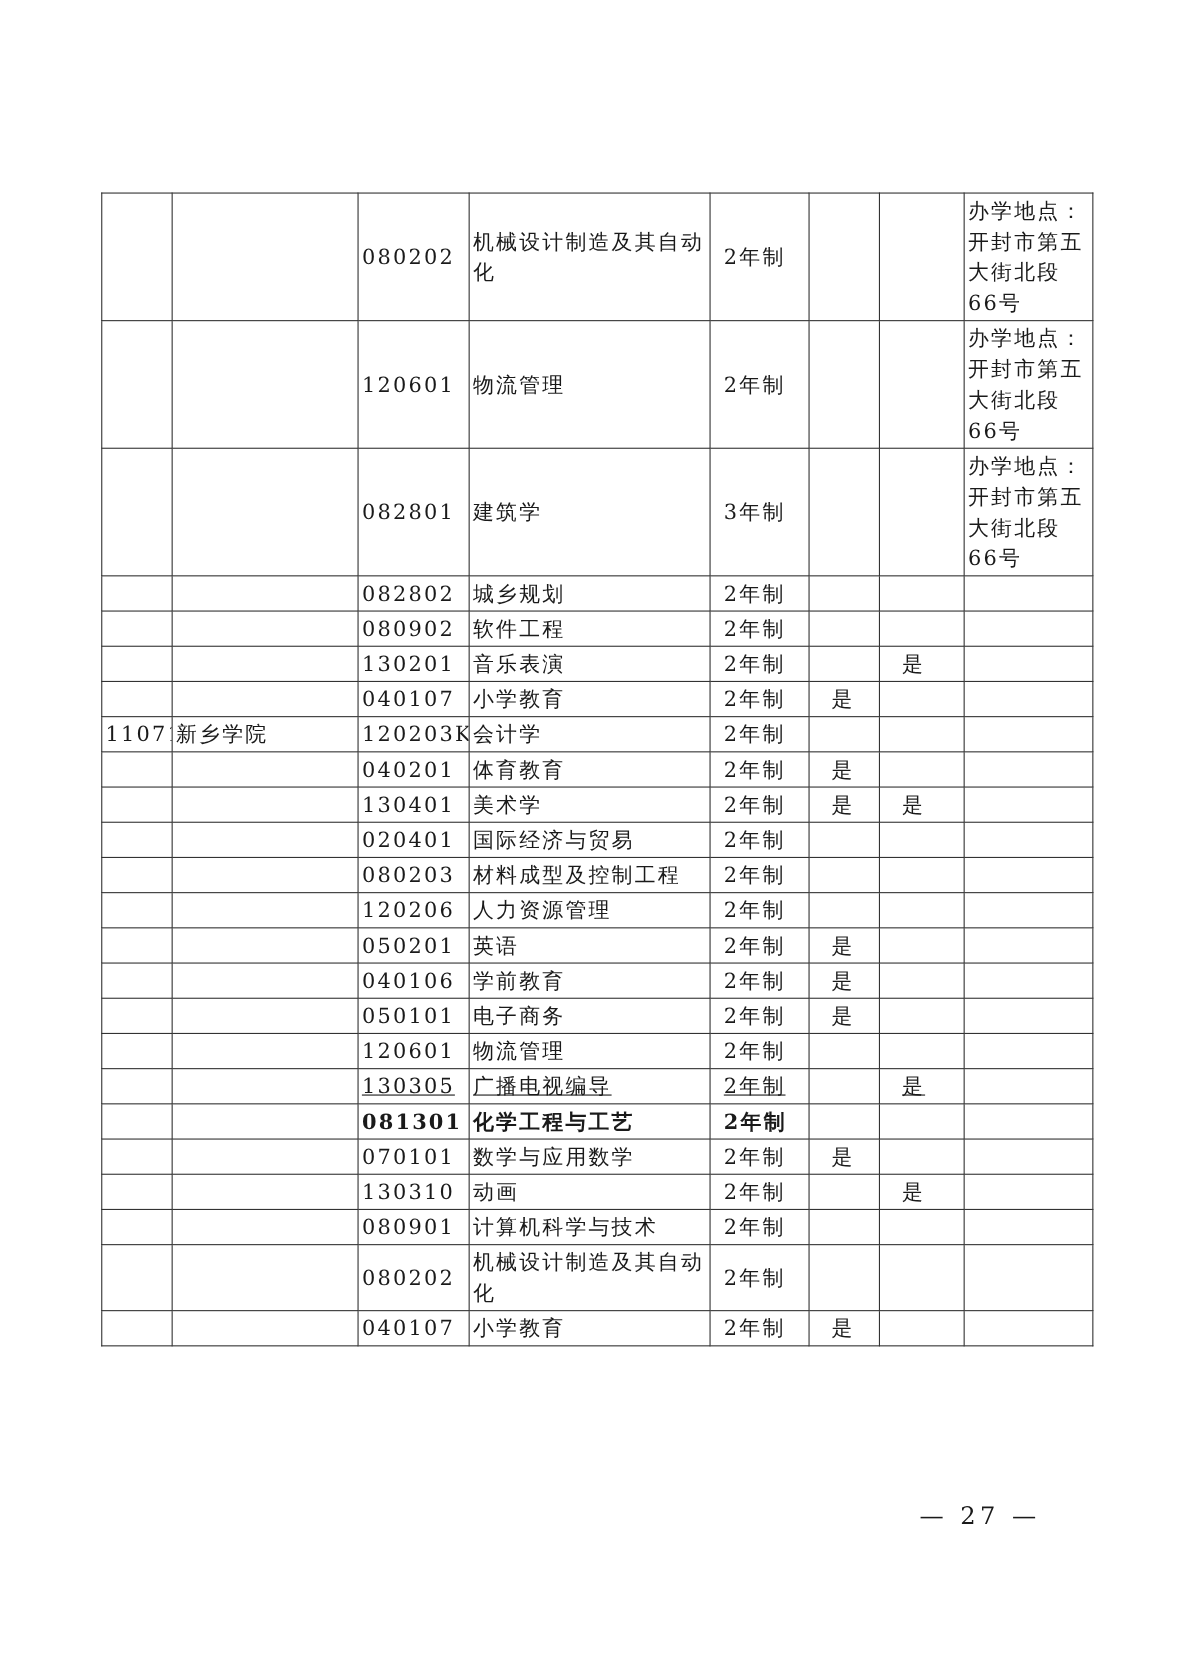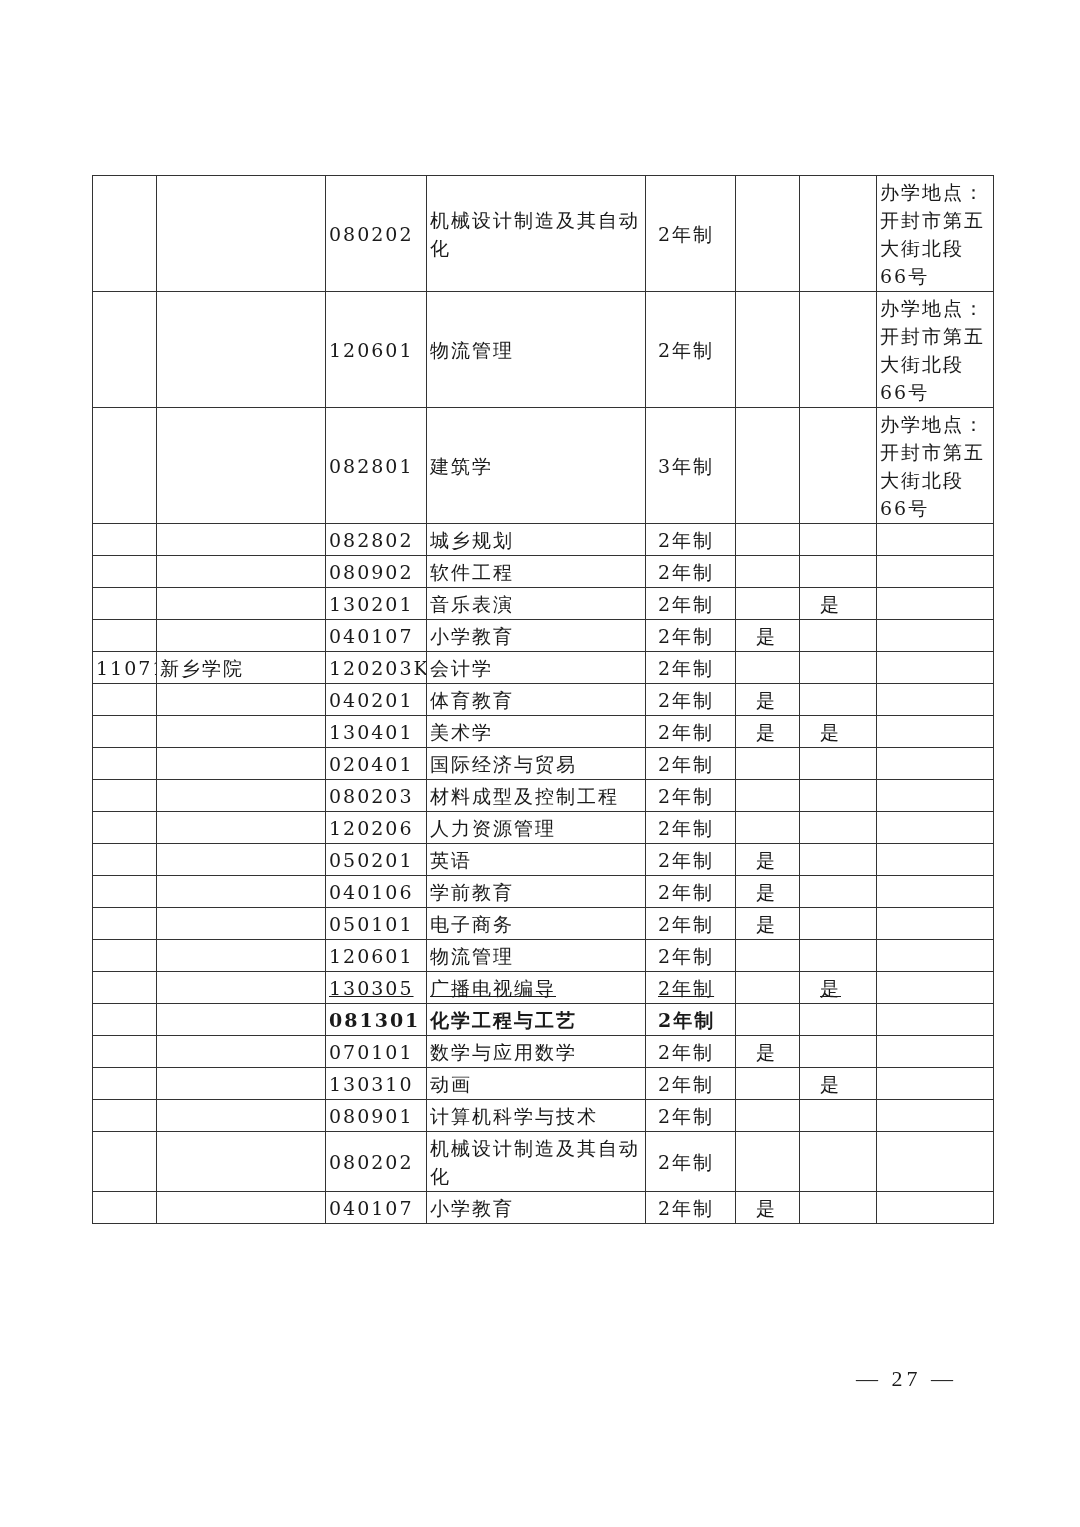--- a/index.html
+++ b/index.html
@@ -7,21 +7,21 @@
          font-family: "DejaVu Serif", "Liberation Serif", serif; color: #1a1a1a; }
   table.main { position: absolute; left: 92px; top: 175px; border-collapse: collapse;
                table-layout: fixed; width: 901px; }
   table.main td { border: 1.3px solid #333; padding: 0 3px; font-size: 19px;
                   vertical-align: middle; letter-spacing: 2px; line-height: 28px;
                   overflow: hidden; white-space: nowrap; }
   table.main td.wrap { white-space: normal; }
   table.main td.dur { padding-left: 12px; }
   table.main td.mark { padding-left: 20px; }
   td.code { letter-spacing: 1px; }
-  .page-num { position: absolute; left: 856px; top: 1366px; font-size: 22px; letter-spacing: 4px; font-family: Liberation Serif, serif; }
+  .page-num { position: absolute; left: 836px; top: 1366px; font-size: 22px; letter-spacing: 4px; }
 </style>
 </head>
 <body>
 
 <table class="main">
   <colgroup>
     <col style="width:64px">
       <col style="width:169px">
       <col style="width:101px">
       <col style="width:219px">

